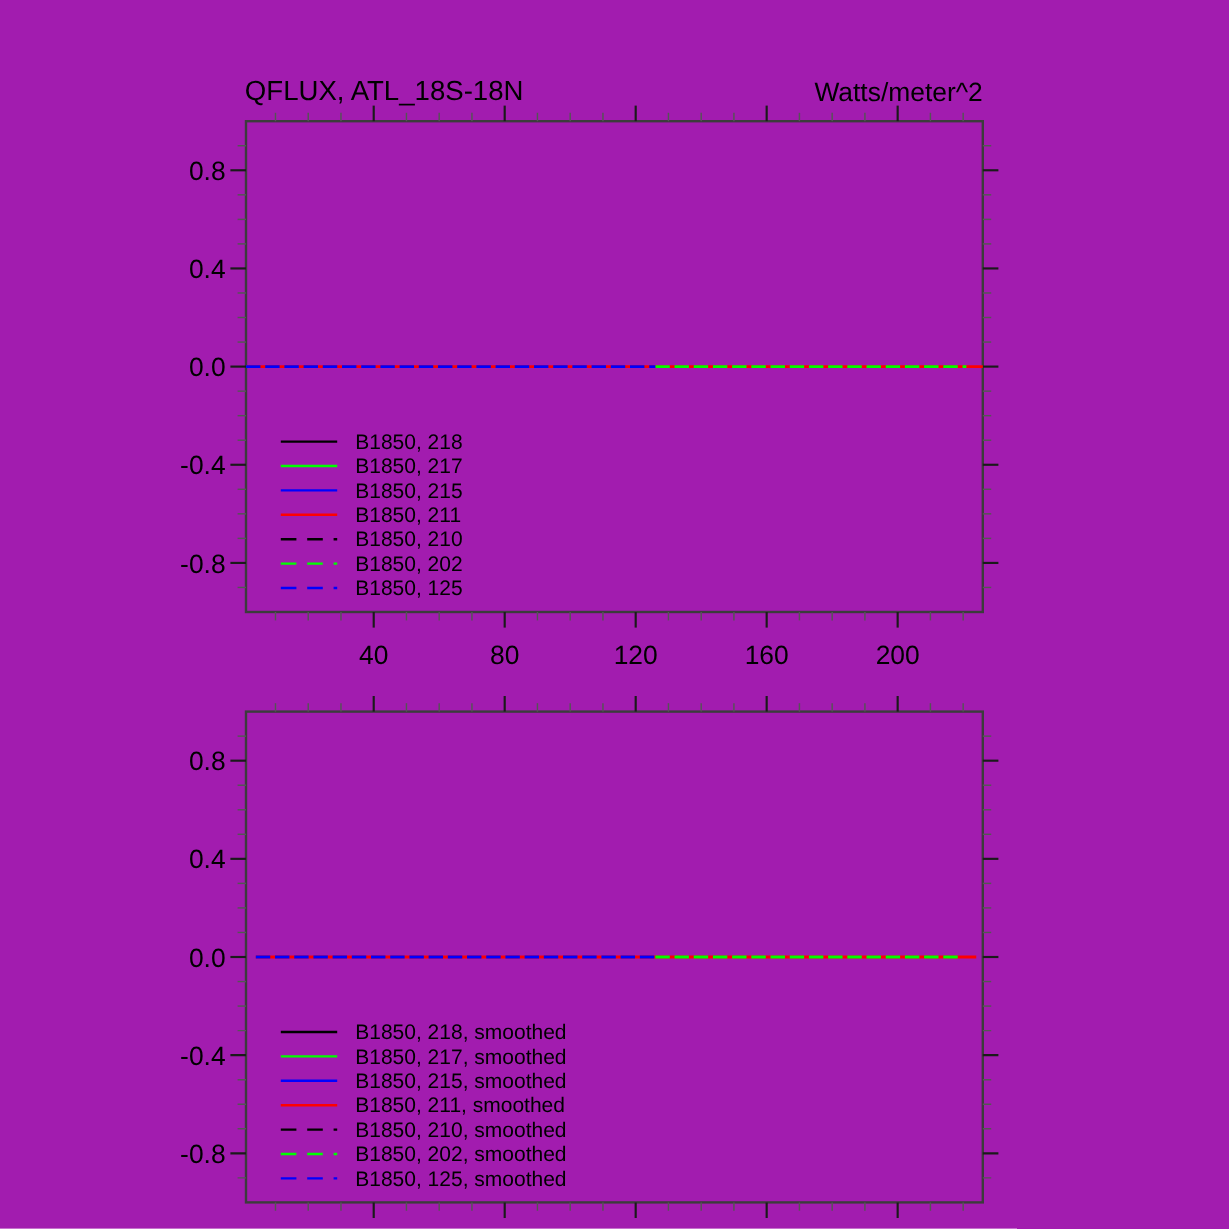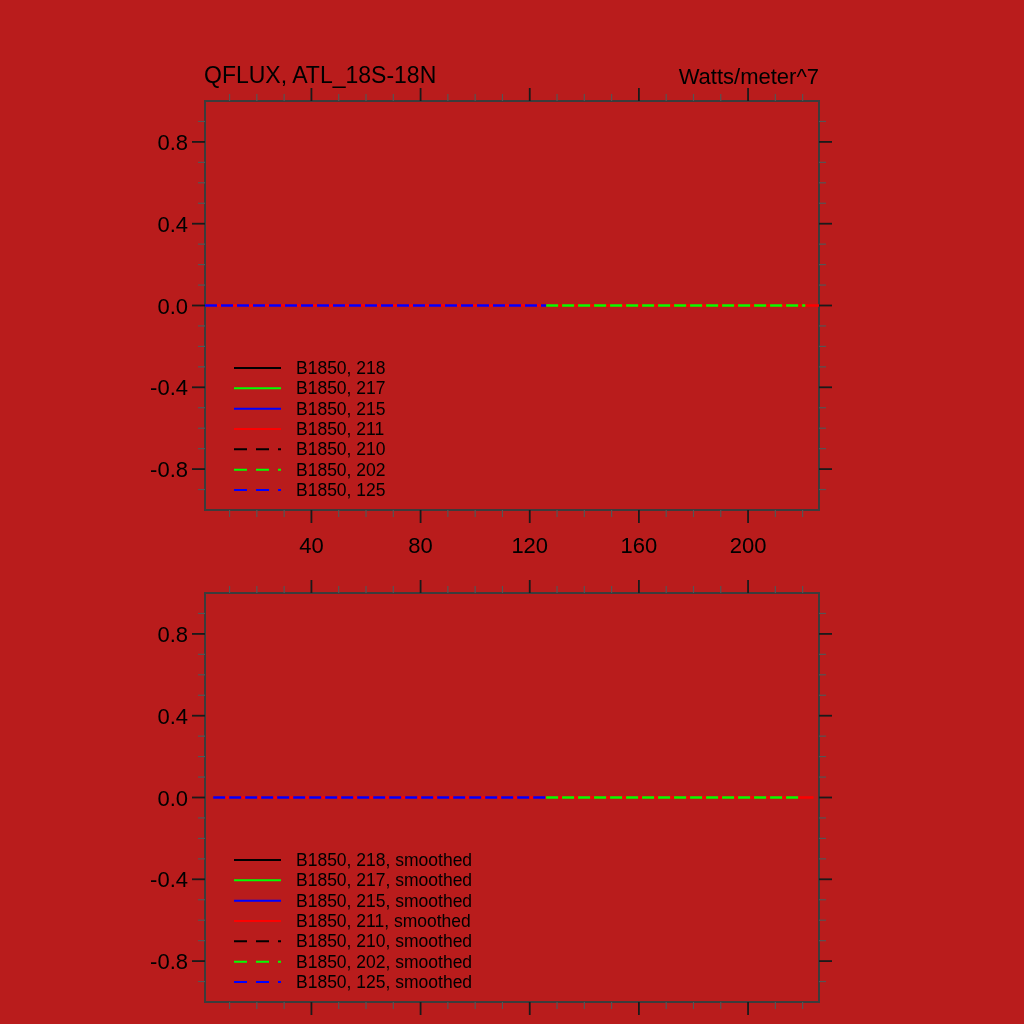--- a/index.html
+++ b/index.html
@@ -4,21 +4,21 @@
 <style>
   html, body {
     margin: 0;
     padding: 0;
     background: #ffffff;
   }
   .figure {
     position: relative;
     width: 1024px;
     height: 1024px;
-    background: #b91c1c;
+    background: #a21caf;
     overflow: hidden;
     font-family: "Liberation Sans", sans-serif;
   }
   .title-left {
     position: absolute;
     left: 204px;
     top: 62px;
     font-size: 23px;
     color: #000000;
     white-space: nowrap;
@@ -39,21 +39,21 @@
   svg text {
     font-family: "Liberation Sans", sans-serif;
     fill: #000000;
   }
 </style>
 </head>
 <body>
 
 <div class="figure">
   <div class="title-left">QFLUX, ATL_18S-18N</div>
-  <div class="title-right">Watts/meter^7</div>
+  <div class="title-right">Watts/meter^2</div>
   <svg id="plot" width="1024" height="1024">
       <g>
         <rect x="205" y="101" width="614" height="409" fill="none" stroke="#3c3c3c" stroke-width="2"></rect>
         <line x1="229.56" y1="101" x2="229.56" y2="94" stroke="#555555" stroke-width="1.2"></line>
         <line x1="229.56" y1="510" x2="229.56" y2="517" stroke="#555555" stroke-width="1.2"></line>
         <line x1="256.8488888888889" y1="101" x2="256.8488888888889" y2="94" stroke="#555555" stroke-width="1.2"></line>
         <line x1="256.8488888888889" y1="510" x2="256.8488888888889" y2="517" stroke="#555555" stroke-width="1.2"></line>
         <line x1="284.1377777777778" y1="101" x2="284.1377777777778" y2="94" stroke="#555555" stroke-width="1.2"></line>
         <line x1="284.1377777777778" y1="510" x2="284.1377777777778" y2="517" stroke="#555555" stroke-width="1.2"></line>
         <line x1="311.4266666666667" y1="101" x2="311.4266666666667" y2="88" stroke="#1a1a1a" stroke-width="1.8"></line>

